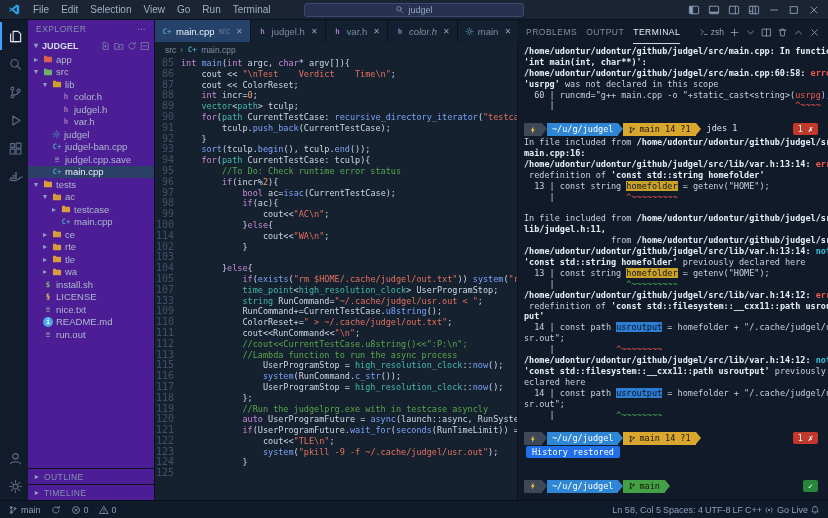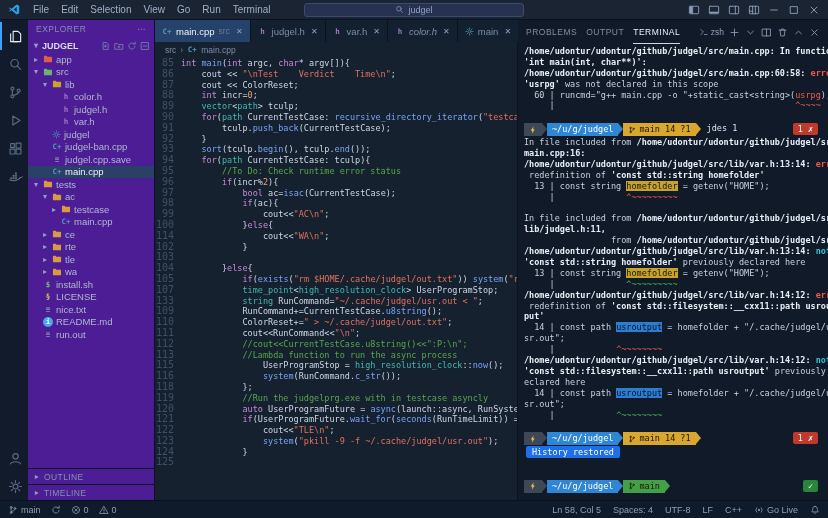--- a/index.html
+++ b/index.html
@@ -89,21 +89,21 @@
   .pbadge{margin-left:auto;margin-right:4px;display:flex;align-items:center;height:12px;padding:0 5px;
     border-radius:2px;color:#fff;font-size:8.5px;}
   .hist{display:inline-flex;align-items:center;height:12px;padding:0 6px;margin-left:2px;border-radius:2px;
     background:#1f6feb;color:#fff;font-size:8.5px;}
 
   
   .statusbar{height:18px;flex:0 0 18px;background:#0f1a2b;border-top:1px solid #0a1120;display:flex;
     align-items:center;gap:10px;padding:0 8px;font-size:9px;color:#8ea0ba;}
   .st-item{display:flex;align-items:center;gap:3px;white-space:nowrap;}
   .st-item .icon{width:10px;height:10px;}
-  .st-right{margin-left:auto;display:flex;align-items:center;gap:12px;text-align:center;}
+  .st-right{margin-left:auto;display:flex;align-items:center;gap:2px;text-align:center;}
 </style>
 </head>
 <body>
 
 <div class="app">
 
   <div class="titlebar">
     <span class="icon logo">
         <svg viewBox="0 0 16 16">
           <path d="M10.5 1.8 4.4 7.2 2.2 5.5l-1 .8 2.3 1.7-2.3 1.7 1 .8 2.2-1.7 6.1 5.4 3.3-1.6V3.4zM10.7 5v6L7 8z" fill="currentColor" stroke="none"></path>
@@ -610,20 +610,24 @@
             <span class="ln">113</span>
             <span class="cd"><span class="tk-p">            </span><span class="tk-c">//Lambda function to run the async process</span></span>
           </div>
           <div class="cl">
             <span class="ln">115</span>
             <span class="cd"><span class="tk-p">                UserProgramStop = </span><span class="tk-t">high_resolution_clock</span><span class="tk-p">::</span><span class="tk-f">now</span><span class="tk-p">();</span></span>
           </div>
           <div class="cl">
             <span class="ln">116</span>
             <span class="cd"><span class="tk-p">                </span><span class="tk-f">system</span><span class="tk-p">(RunCommand.</span><span class="tk-f">c_str</span><span class="tk-p">());</span></span>
+          </div>
+          <div class="cl">
+            <span class="ln">117</span>
+            <span class="cd"><span class="tk-p">                UserProgramStop = </span><span class="tk-t">high_resolution_clock</span><span class="tk-p">::</span><span class="tk-f">now</span><span class="tk-p">();</span></span>
           </div>
           <div class="cl">
             <span class="ln">118</span>
             <span class="cd"><span class="tk-p">            };</span></span>
           </div>
           <div class="cl">
             <span class="ln">119</span>
             <span class="cd"><span class="tk-p">            </span><span class="tk-c">//Run the judgelprg.exe with in testcase asyncly</span></span>
           </div>
           <div class="cl">

